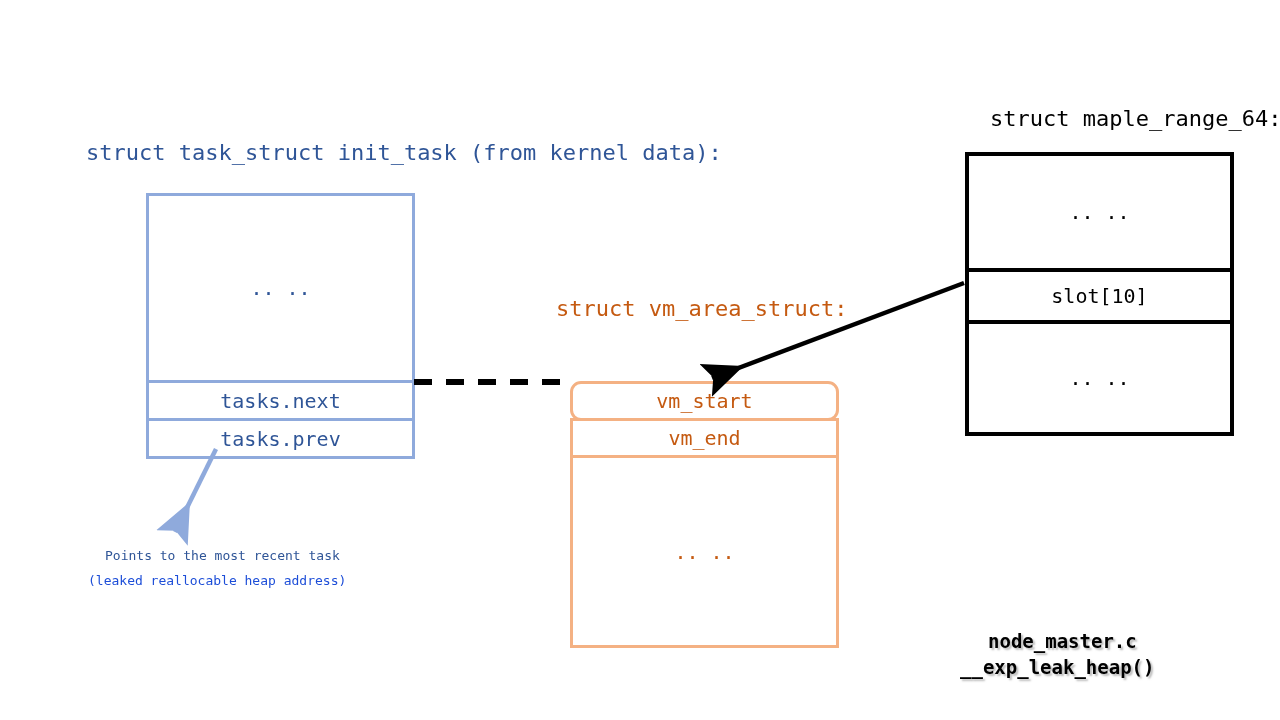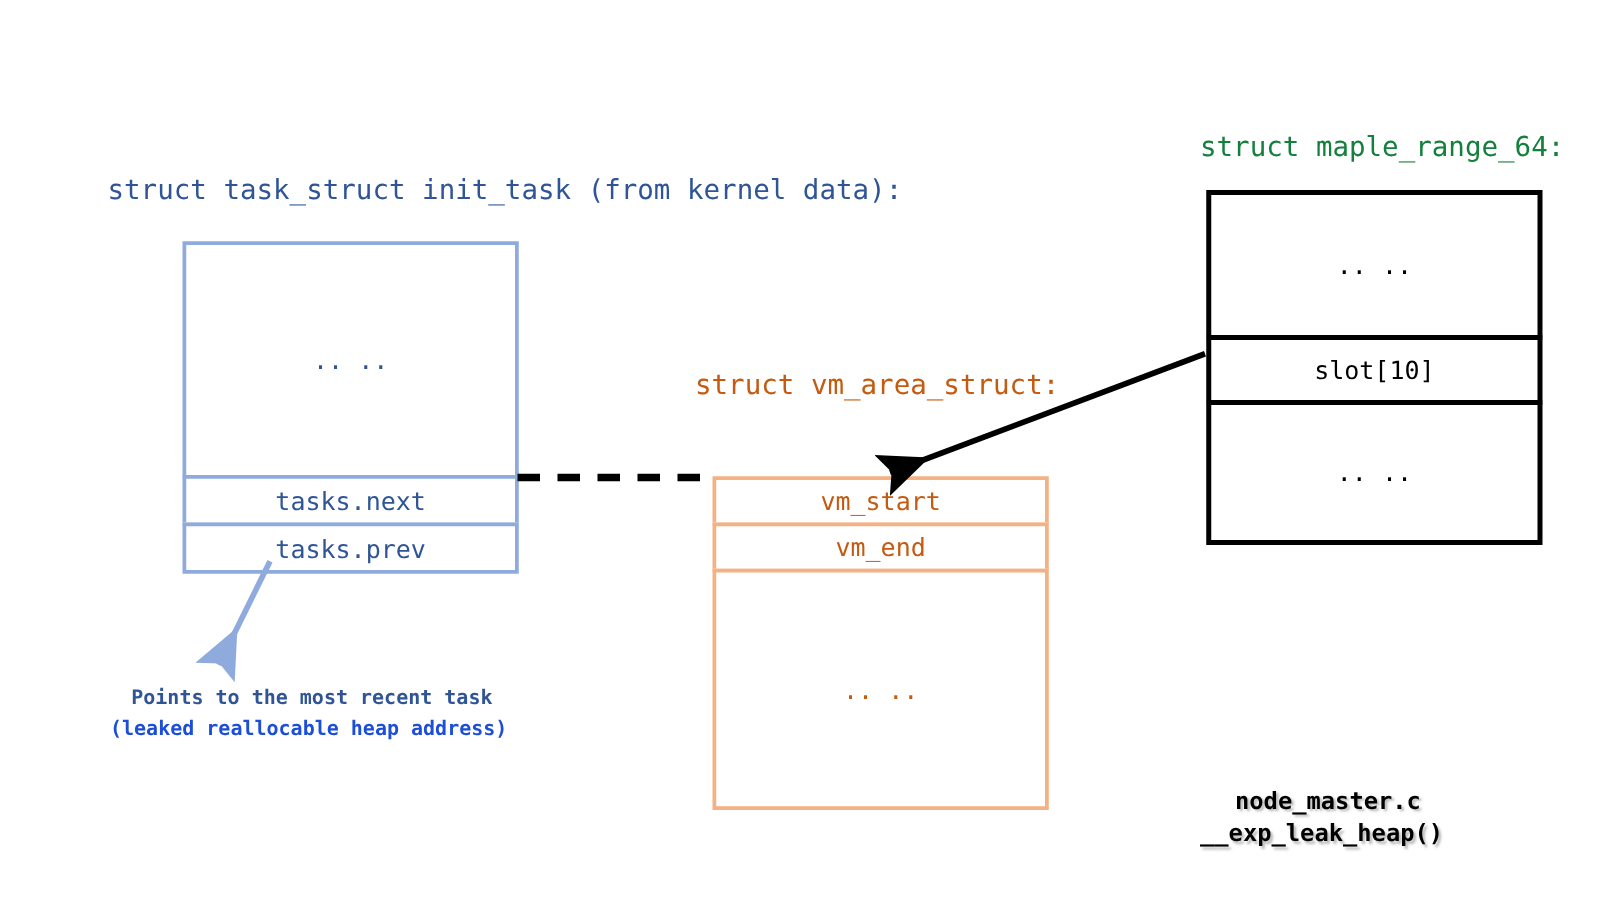--- a/index.html
+++ b/index.html
@@ -31,21 +31,21 @@
   
   .title {
     position: absolute;
     white-space: pre;
     font-family: "DejaVu Sans Mono", "Liberation Mono", monospace;
     font-size: 22px;
     letter-spacing: 0px;
   }
   #title-task    { left: 86px;  top: 140px; color: #2f5597; }
   #title-vma     { left: 556px; top: 296px; color: #c55a11; }
-  #title-maple   { left: 960px; top: 106px; color: #15803d; }
+  #title-maple   { left: 990px; top: 106px; color: #000000; }
 
   
   .blue-box {
     position: absolute;
     left: 146px;
     top: 193px;
     width: 269px;
     box-sizing: border-box;
   }
   .blue-cell {
@@ -77,21 +77,21 @@
     border: 3px solid #f4b183;
     background: #ffffff;
     display: flex;
     align-items: center;
     justify-content: center;
     color: #c55a11;
     font-family: "DejaVu Sans Mono", "Liberation Mono", monospace;
     font-size: 20px;
     white-space: pre;
   }
-  #vm-start { height: 40px; }
+  #vm-start { height: 40px; border-radius: 11px; }
   #vm-end   { height: 40px; margin-top: -3px; }
   #vm-body  { height: 193px; margin-top: -3px; }
 
   
   .black-box {
     position: absolute;
     left: 965px;
     top: 152px;
     width: 269px;
     box-sizing: border-box;
@@ -110,22 +110,21 @@
   }
   #maple-top  { height: 120px; }
   #maple-slot { height: 56px; margin-top: -4px; }
   #maple-bot  { height: 116px; margin-top: -4px; }
 
   
   .note {
     position: absolute;
     white-space: pre;
     font-family: "DejaVu Sans Mono", "Liberation Mono", monospace;
-    font-size: 16px;
-    font-weight: bold;
+    font-size: 13px;
   }
   #note-line1 { left: 105px; top: 548px; color: #2f5597; }
   #note-line2 { left: 88px;  top: 573px; color: #1d4ed8; }
 
   .file-label {
     position: absolute;
     white-space: pre;
     font-family: "DejaVu Sans Mono", "Liberation Mono", monospace;
     font-size: 19px;
     font-weight: bold;

